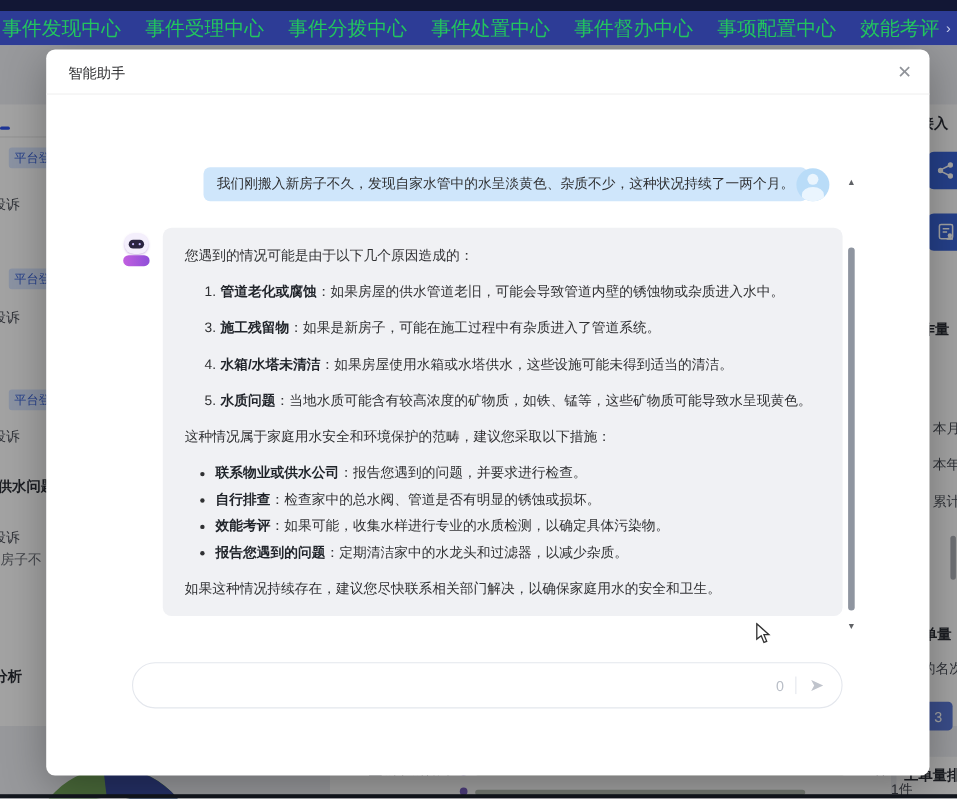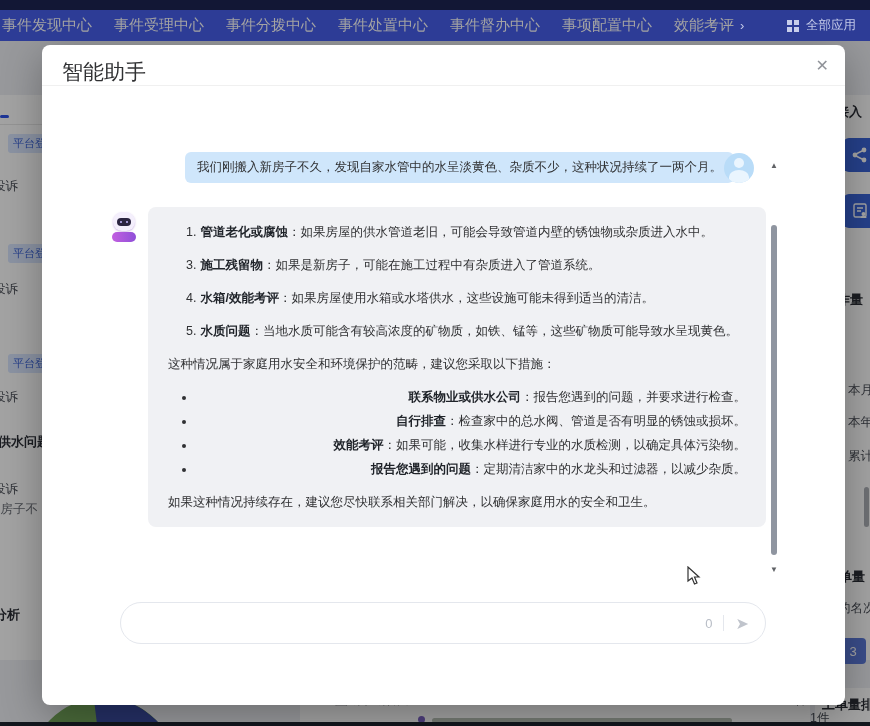--- a/index.html
+++ b/index.html
@@ -4,21 +4,21 @@
 <style>
   * { margin:0; padding:0; box-sizing:border-box; }
   html,body { width:870px; height:726px; overflow:hidden; }
   body { position:relative; font-family:"Liberation Sans", sans-serif; background:#eef0f4; }
   .abs { position:absolute; }
 
   
   .topstrip { left:0; top:0; width:870px; height:10px; background:#121735; z-index:40; }
   .navbar { left:0; top:10px; width:870px; height:31px; background:#2d3c96; z-index:40;
             display:flex; align-items:center; padding:0 14px 0 2px; }
-  .nav-item { color:#a3a3a3; font-size:15px; margin-right:22px; white-space:nowrap; cursor:pointer; }
+  .nav-item { color:#22c55e; font-size:18px; margin-right:22px; white-space:nowrap; cursor:pointer; }
   .nav-chevron { color:#c5cbe9; font-size:13px; margin-left:-16px; margin-right:10px; }
   .nav-spacer { flex:1; }
   .nav-right { display:flex; align-items:center; color:#c5cbe9; font-size:12.5px; }
   .grid-icon { width:5px; height:5px; background:#c7cdeb; box-shadow:7px 0 #c7cdeb, 0 7px #c7cdeb, 7px 7px #c7cdeb;
                display:inline-block; margin-right:14px; margin-top:-7px; }
 
   
   .bgpanel { background:#ffffff; }
   .tab-dash { left:0; top:115px; width:9px; height:3px; background:#2f54eb; border-radius:2px; }
   .hr-left { left:0; top:124px; width:42px; height:1px; background:#e8e8e8; }
@@ -35,21 +35,21 @@
   .donut { left:28px; top:698px; width:150px; height:150px; border-radius:50%; border:26px solid #74a75c; }
   .donut-seg { left:28px; top:698px; width:150px; height:150px; border-radius:50%;
                border:26px solid transparent; border-top-color:#3b4ba0; transform:rotate(38deg); }
   .bottom-dark { left:0; top:722px; width:870px; height:4px; background:#1f2430; }
 
   .overlay { left:0; top:41px; width:870px; height:685px; background:rgba(0,0,0,0.36); z-index:10; }
 
   
   .modal { left:42px; top:45px; width:803px; height:660px; background:#fff; border-radius:8px;
            box-shadow:0 10px 40px rgba(0,0,0,0.3); z-index:20; }
-  .modal-title { left:20px; top:13px; font-size:21px; color:#303133; }
+  .modal-title { left:20px; top:13px; font-size:13px; color:#303133; }
   .modal-close { right:16px; top:11px; font-size:16px; color:#909399; cursor:pointer; }
   .modal-hr { left:0; top:40px; width:803px; height:1px; background:#f0f0f0; }
 
   .user-bubble { left:143px; top:107px; background:#cfe6fb; border-radius:6px; padding:7px 12px;
                  font-size:12.5px; color:#303133; white-space:nowrap; }
   .u-avatar { left:682px; top:108px; width:30px; height:30px; border-radius:50%; background:#b9dcf8; overflow:hidden; }
   .u-head { position:absolute; left:10px; top:5px; width:10px; height:10px; border-radius:50%; background:#eaf5fe; }
   .u-body { position:absolute; left:5px; top:17px; width:20px; height:14px; border-radius:50% 50% 0 0; background:#eaf5fe; }
 
   .bot-avatar { left:64px; top:165px; width:36px; height:36px; }
@@ -59,21 +59,21 @@
   .r-eye { position:absolute; top:3px; width:2px; height:2px; border-radius:50%; background:#c6b8ff; }
   .r-base { position:absolute; left:6px; top:22px; width:24px; height:10px; border-radius:5px;
             background:linear-gradient(90deg,#c25fe0,#8f4fd8); }
 
   .bot-bubble { left:106px; top:162px; width:618px; background:#f0f1f4; border-radius:8px;
                 padding:15px 20px; font-size:12.5px; color:#303133; line-height:20px; }
   .bot-bubble p { margin:0 0 13px; }
   .bot-bubble p:last-child { margin-bottom:0; }
   .oitem { margin:0 0 13px 18px; white-space:nowrap; }
   .oitem .num { margin-right:4px; }
-  .ulist { margin:0 0 13px 14px;text-align:right; }
+  .ulist { margin:0 0 13px 14px; }
   .ulist li { margin:0 0 4px 14px; white-space:nowrap; }
   b { color:#1f2329; }
 
   .chat-up { left:728px; top:116px; font-size:8px; color:#606266; cursor:pointer; }
   .chat-down { left:728px; top:520px; font-size:8px; color:#606266; cursor:pointer; }
   .chat-thumb { left:729px; top:180px; width:6px; height:330px; background:#8f95a0; border-radius:3px; }
 
   .composer { left:78px; top:557px; width:646px; height:42px; border:1px solid #e4e7ed; border-radius:21px;
               background:#fff; display:flex; align-items:center; padding:0 16px; }
   .composer input { flex:1; border:none; outline:none; font-size:13px; color:#303133; background:transparent; }
@@ -176,28 +176,29 @@
     <div class="r-head">
       <div class="r-face">
         <span class="r-eye" style="left:3px;"></span>
           <span class="r-eye" style="left:9px;"></span>
       </div>
     </div>
     <div class="r-base"></div>
   </div>
 
   <div class="abs bot-bubble">
+    <p>您遇到的情况可能是由于以下几个原因造成的：</p>
     <div class="oitem">
       <span class="num">1.</span><b>管道老化或腐蚀</b><span>：如果房屋的供水管道老旧，可能会导致管道内壁的锈蚀物或杂质进入水中。</span>
     </div>
     <div class="oitem">
       <span class="num">3.</span><b>施工残留物</b><span>：如果是新房子，可能在施工过程中有杂质进入了管道系统。</span>
     </div>
     <div class="oitem">
-      <span class="num">4.</span><b>水箱/效能考评</b><span>：如果房屋使用水箱或水塔供水，这些设施可能未得到适当的清洁。</span>
+      <span class="num">4.</span><b>水箱/水塔未清洁</b><span>：如果房屋使用水箱或水塔供水，这些设施可能未得到适当的清洁。</span>
     </div>
     <div class="oitem">
       <span class="num">5.</span><b>水质问题</b><span>：当地水质可能含有较高浓度的矿物质，如铁、锰等，这些矿物质可能导致水呈现黄色。</span>
     </div>
     <p>这种情况属于家庭用水安全和环境保护的范畴，建议您采取以下措施：</p>
     <ul class="ulist">
       <li><b>联系物业或供水公司</b><span>：报告您遇到的问题，并要求进行检查。</span></li>
       <li><b>自行排查</b><span>：检查家中的总水阀、管道是否有明显的锈蚀或损坏。</span></li>
       <li><b>效能考评</b><span>：如果可能，收集水样进行专业的水质检测，以确定具体污染物。</span></li>
       <li><b>报告您遇到的问题</b><span>：定期清洁家中的水龙头和过滤器，以减少杂质。</span></li>

